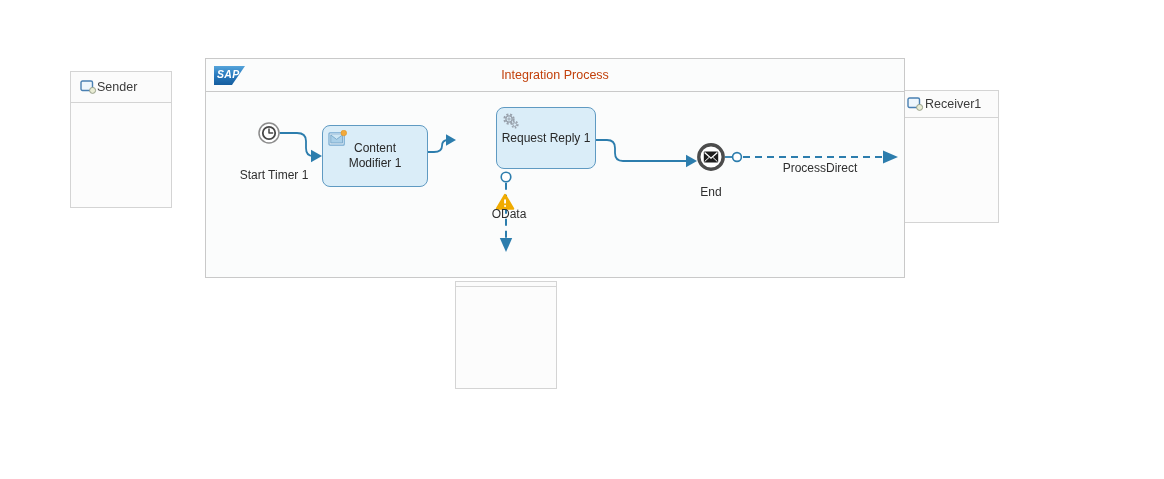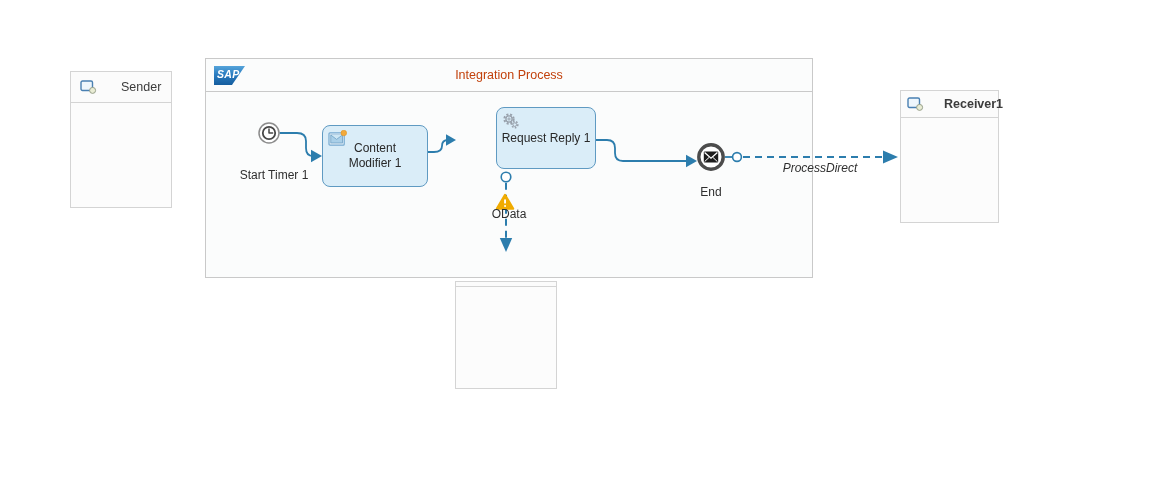--- a/index.html
+++ b/index.html
@@ -5,27 +5,27 @@
   html,body{margin:0;padding:0;background:#fff;}
   .canvas{
     position:relative;width:1164px;height:479px;background:#ffffff;
     font-family:"Liberation Sans","DejaVu Sans",sans-serif;overflow:hidden;
   }
   
   .participant{
     position:absolute;background:#fcfcfc;border:1.5px solid #d4d4d4;box-sizing:border-box;z-index:1;
   }
   .participant-header{
-    display:flex;align-items:center;gap:24px;border-bottom:1px solid #d4d4d4;
+    display:flex;align-items:center;gap:0;border-bottom:1px solid #d4d4d4;
     padding-left:9px;box-sizing:border-box;background:#fbfbfb;
   }
   .participant-label{font-size:12.5px;color:#3c3c3c;}
   
   .process-container{
-    position:absolute;left:205px;top:58px;width:608px;height:220px;
+    position:absolute;left:205px;top:58px;width:700px;height:220px;
     background:#fbfcfc;border:1.5px solid #c9c9c9;box-sizing:border-box;z-index:1;
   }
   .process-header{
     position:relative;height:33px;border-bottom:1px solid #c9c9c9;box-sizing:border-box;
   }
   .process-title{
     position:absolute;left:0;right:0;top:0;line-height:33px;text-align:center;
     font-size:12.5px;color:#c2410c;
   }
   .sap-logo{
@@ -61,21 +61,21 @@
         <svg width="17" height="14" viewBox="0 0 17 14">
           <rect x="1" y="1" width="11.5" height="9.5" rx="1.5" fill="#eef6fc" stroke="#4a80b2" stroke-width="1.4"></rect>
           <circle cx="12.6" cy="10.4" r="3" fill="#e9ecd4" stroke="#97a08b" stroke-width="1"></circle>
         </svg>
       </span>
       <span class="participant-label">Sender</span>
     </div>
   </div>
 
   <div class="participant" style="left:900px;top:90px;width:99px;height:133px;">
-    <div class="participant-header" style="height:27px;padding-left:6px;gap:20px;font-weight:bold;">
+    <div class="participant-header" style="height:27px;padding-left:6px;gap:1px;">
       <span style="display:inline-flex;">
         <svg width="17" height="14" viewBox="0 0 17 14">
           <rect x="1" y="1" width="11.5" height="9.5" rx="1.5" fill="#eef6fc" stroke="#4a80b2" stroke-width="1.4"></rect>
           <circle cx="12.6" cy="10.4" r="3" fill="#e9ecd4" stroke="#97a08b" stroke-width="1"></circle>
         </svg>
       </span>
       <span class="participant-label">Receiver1</span>
     </div>
   </div>
 
@@ -168,16 +168,16 @@
           <circle cx="12.8" cy="12.6" r="3" stroke-width="1.7" stroke-dasharray="1.6 1.4"></circle>
           <circle cx="12.8" cy="12.6" r="1.8" stroke-width="1"></circle>
         </g>
       </svg>
     </span>
     <span class="box-label">Request Reply 1</span>
   </div>
 
   <div class="diagram-label" style="left:229px;top:168px;width:90px;">Start Timer 1</div>
   <div class="diagram-label" style="left:691px;top:185px;width:40px;">End</div>
-  <div class="diagram-label" style="left:770px;top:161px;width:100px;font-style:italic;">ProcessDirect</div>
+  <div class="diagram-label" style="left:770px;top:161px;width:100px;">ProcessDirect</div>
   <div class="diagram-label" style="left:479px;top:207px;width:60px;">OData</div>
 
 </div>
 
 </body></html>

